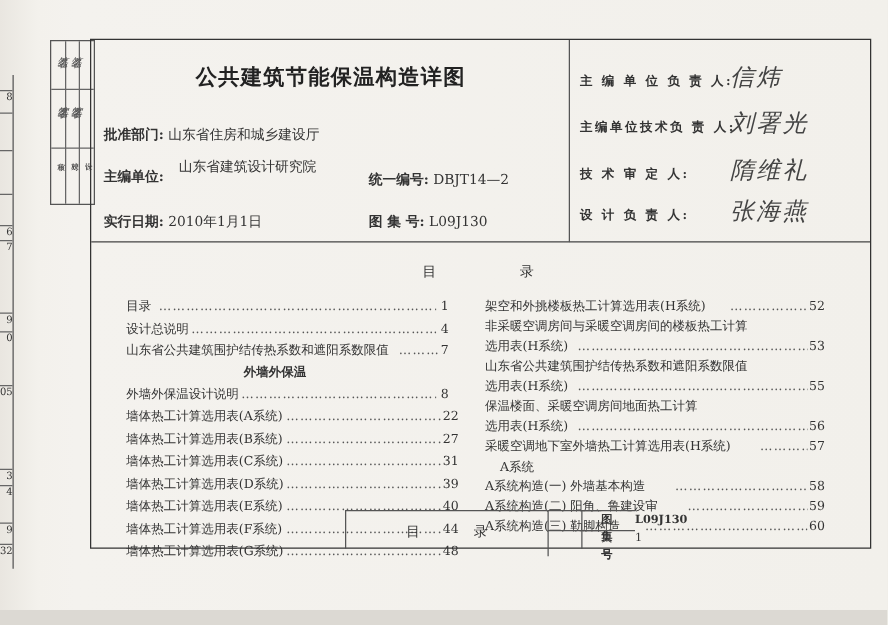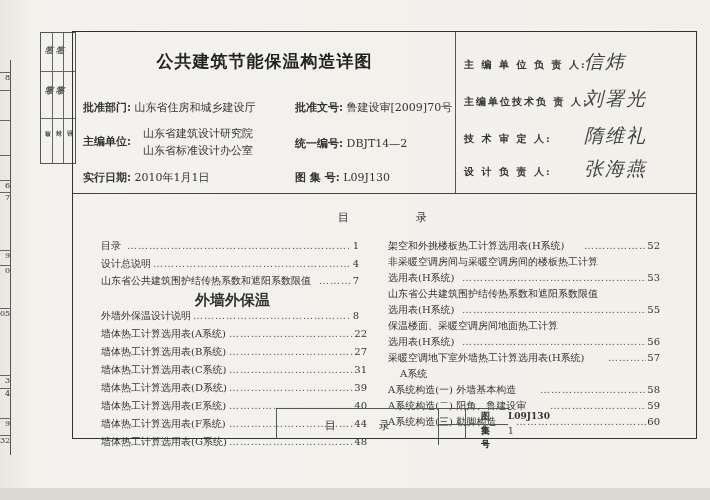--- a/index.html
+++ b/index.html
@@ -73,21 +73,21 @@
   }
   .toc-title span { position:absolute; }
 
   .toc-col { position:absolute; font-size:10px; color:#333; }
   .toc-item { position:absolute; white-space:nowrap; height:14px; line-height:14px; }
   .toc-item .t { background:transparent; }
   .toc-item .dots {
     position:absolute; top:0; height:14px; overflow:hidden; color:#555; letter-spacing:1px;
   }
   .toc-item .pg { position:absolute; top:0; text-align:right; }
-  .toc-section { position:absolute; font-weight:bold; font-size:15px; white-space:nowrap; }
+  .toc-section { position:absolute; font-weight:bold; font-size:10px; white-space:nowrap; }
   .tb {
     position:absolute; border:1px solid #555; box-sizing:border-box; font-size:9px; color:#333;padding-left:42px;
   }
 </style>
 </head>
 <body>
 
 <div class="page-bg"></div>
 <div class="bottom-strip"></div>
 
@@ -123,30 +123,25 @@
 
 <div class="frame">
 
   <div class="header-left">
     <div class="title">公共建筑节能保温构造详图</div>
 
     <div class="meta" style="left:10px;top:68px">
       <span class="lbl">批准部门:</span>
       <span>山东省住房和城乡建设厅</span>
     </div>
-    <div class="meta" style="left:222px;top:68px">
-      <span class="lbl">批准文号:</span>
-      <span>鲁建设审[2009]70号</span>
-    </div>
 
     <div class="meta" style="left:10px;top:102px">
       <span class="lbl">主编单位:</span>
     </div>
     <div class="meta" style="left:70px;top:94px">山东省建筑设计研究院</div>
-    <div class="meta" style="left:70px;top:111px">山东省标准设计办公室</div>
     <div class="meta" style="left:222px;top:104px">
       <span class="lbl">统一编号:</span>
       <span>DBJT14—2</span>
     </div>
 
     <div class="meta" style="left:10px;top:138px">
       <span class="lbl">实行日期:</span>
       <span>2010年1月1日</span>
     </div>
     <div class="meta" style="left:222px;top:138px">

